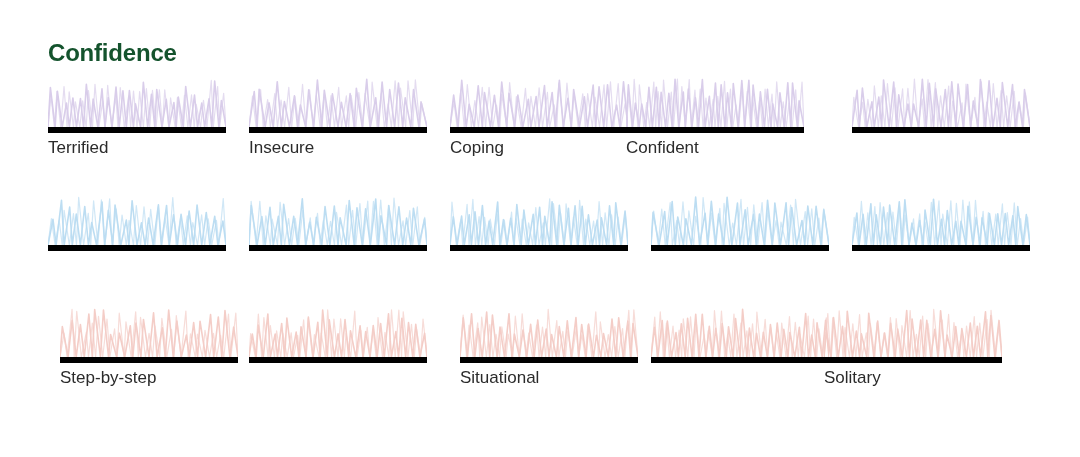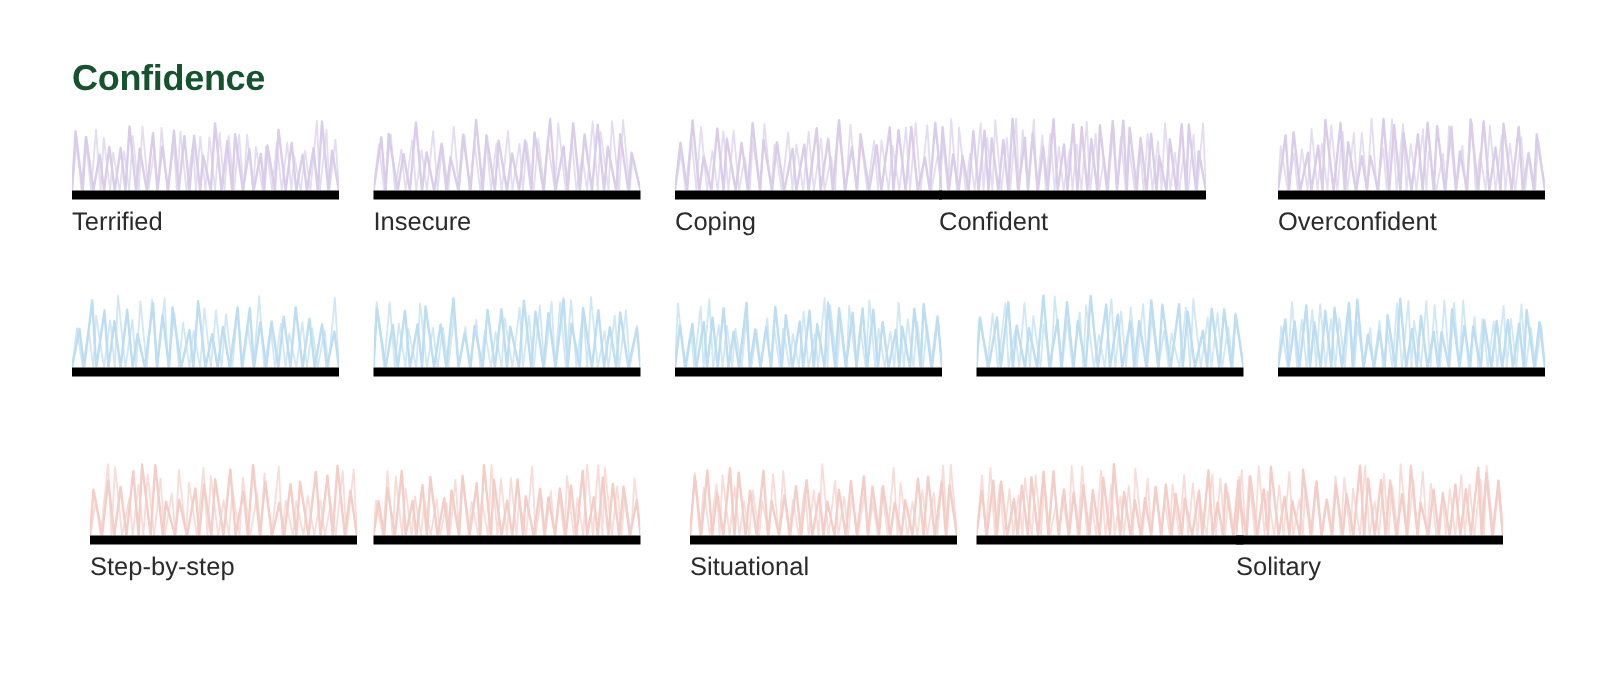--- a/index.html
+++ b/index.html
@@ -124,21 +124,20 @@
         <div class="cell-label">Confident</div>
       </div>
       <div class="cell" style="left: 804px;">
         <div class="wave-box">
           <svg viewBox="0 0 178 50" preserveAspectRatio="none">
             <path d="M 0 50 L 5.10 13.29 L 7.42 50 L 10.41 11.07 L 14.83 50 L 19.91 24.83 L 22.25 50 L 26.80 20.13 L 29.67 50 L 31.54 2.95 L 37.08 50 L 41.71 5.05 L 44.50 50 L 46.74 17.80 L 51.92 50 L 55.96 27.16 L 59.33 50 L 61.53 27.00 L 66.75 50 L 70.34 2.38 L 74.17 50 L 77.37 6.41 L 81.58 50 L 83.67 11.86 L 89.00 50 L 93.30 12.43 L 96.42 50 L 99.78 4.88 L 103.83 50 L 106.06 7.13 L 111.25 50 L 115.57 7.53 L 118.67 50 L 121.29 23.98 L 126.08 50 L 128.41 2.52 L 133.50 50 L 137.09 3.89 L 140.92 50 L 144.98 21.36 L 148.33 50 L 150.35 5.49 L 155.75 50 L 160.52 7.65 L 163.17 50 L 167.00 25.38 L 170.58 50 L 172.49 12.57 L 178.00 50" fill="none" stroke="#d9cdea" stroke-width="1.6" stroke-linejoin="round"></path>
             <path d="M 0 50 L 1.80 20.46 L 6.59 50 L 10.70 25.35 L 13.19 50 L 15.87 22.42 L 19.78 50 L 22.37 8.95 L 26.37 50 L 29.27 18.86 L 32.96 50 L 35.44 6.54 L 39.56 50 L 43.03 10.96 L 46.15 50 L 50.61 11.73 L 52.74 50 L 55.90 11.38 L 59.33 50 L 62.42 2.08 L 65.93 50 L 70.20 22.02 L 72.52 50 L 76.00 2.66 L 79.11 50 L 83.39 5.67 L 85.70 50 L 88.56 18.93 L 92.30 50 L 96.68 9.05 L 98.89 50 L 100.54 24.22 L 105.48 50 L 110.05 25.79 L 112.07 50 L 113.99 7.09 L 118.67 50 L 122.89 20.26 L 125.26 50 L 129.36 4.91 L 131.85 50 L 134.73 25.11 L 138.44 50 L 141.29 6.67 L 145.04 50 L 149.12 13.50 L 151.63 50 L 154.64 18.77 L 158.22 50 L 162.18 14.38 L 164.81 50 L 167.16 24.60 L 171.41 50 L 173.44 16.18 L 178.00 50" fill="none" stroke="#d9cdea" stroke-width="1.2" stroke-opacity="0.7" stroke-linejoin="round"></path>
           </svg>
         </div>
         <div class="baseline"></div>
-        <div class="cell-label">Overconfident</div>
       </div>
     </div>
 
   <div class="row" id="row-1" style="top:195px;">
       <div class="cell" style="left: 0px;">
         <div class="wave-box">
           <svg viewBox="0 0 178 50" preserveAspectRatio="none">
             <path d="M 0 50 L 4.98 24.24 L 8.09 50 L 13.49 5.29 L 16.18 50 L 21.67 12.04 L 24.27 50 L 28.29 19.04 L 32.36 50 L 36.75 11.51 L 40.45 50 L 43.73 27.62 L 48.55 50 L 54.03 6.97 L 56.64 50 L 60.42 15.19 L 64.73 50 L 67.05 10.04 L 72.82 50 L 78.32 25.15 L 80.91 50 L 84.11 5.87 L 89.00 50 L 93.44 27.88 L 97.09 50 L 100.63 22.94 L 105.18 50 L 110.41 9.86 L 113.27 50 L 118.57 10.48 L 121.36 50 L 125.54 19.78 L 129.45 50 L 133.07 19.27 L 137.55 50 L 141.14 16.08 L 145.64 50 L 149.07 9.99 L 153.73 50 L 158.29 17.48 L 161.82 50 L 166.72 21.34 L 169.91 50 L 174.93 26.03 L 178.00 50" fill="none" stroke="#bcddf2" stroke-width="1.6" stroke-linejoin="round"></path>
             <path d="M 0 50 L 3.35 23.71 L 7.12 50 L 11.18 25.51 L 14.24 50 L 16.10 15.44 L 21.36 50 L 25.46 18.56 L 28.48 50 L 30.68 2.30 L 35.60 50 L 40.26 18.27 L 42.72 50 L 45.61 5.88 L 49.84 50 L 53.38 4.74 L 56.96 50 L 61.66 3.78 L 64.08 50 L 68.28 14.01 L 71.20 50 L 74.05 20.18 L 78.32 50 L 81.07 25.39 L 85.44 50 L 88.31 10.53 L 92.56 50 L 96.00 11.93 L 99.68 50 L 102.67 14.43 L 106.80 50 L 110.31 11.88 L 113.92 50 L 117.19 23.22 L 121.04 50 L 124.78 2.49 L 128.16 50 L 132.49 23.30 L 135.28 50 L 139.29 20.82 L 142.40 50 L 144.81 27.53 L 149.52 50 L 153.65 19.74 L 156.64 50 L 160.16 23.80 L 163.76 50 L 168.44 25.43 L 170.88 50 L 175.24 3.56 L 178.00 50" fill="none" stroke="#bcddf2" stroke-width="1.2" stroke-opacity="0.7" stroke-linejoin="round"></path>
           </svg>

